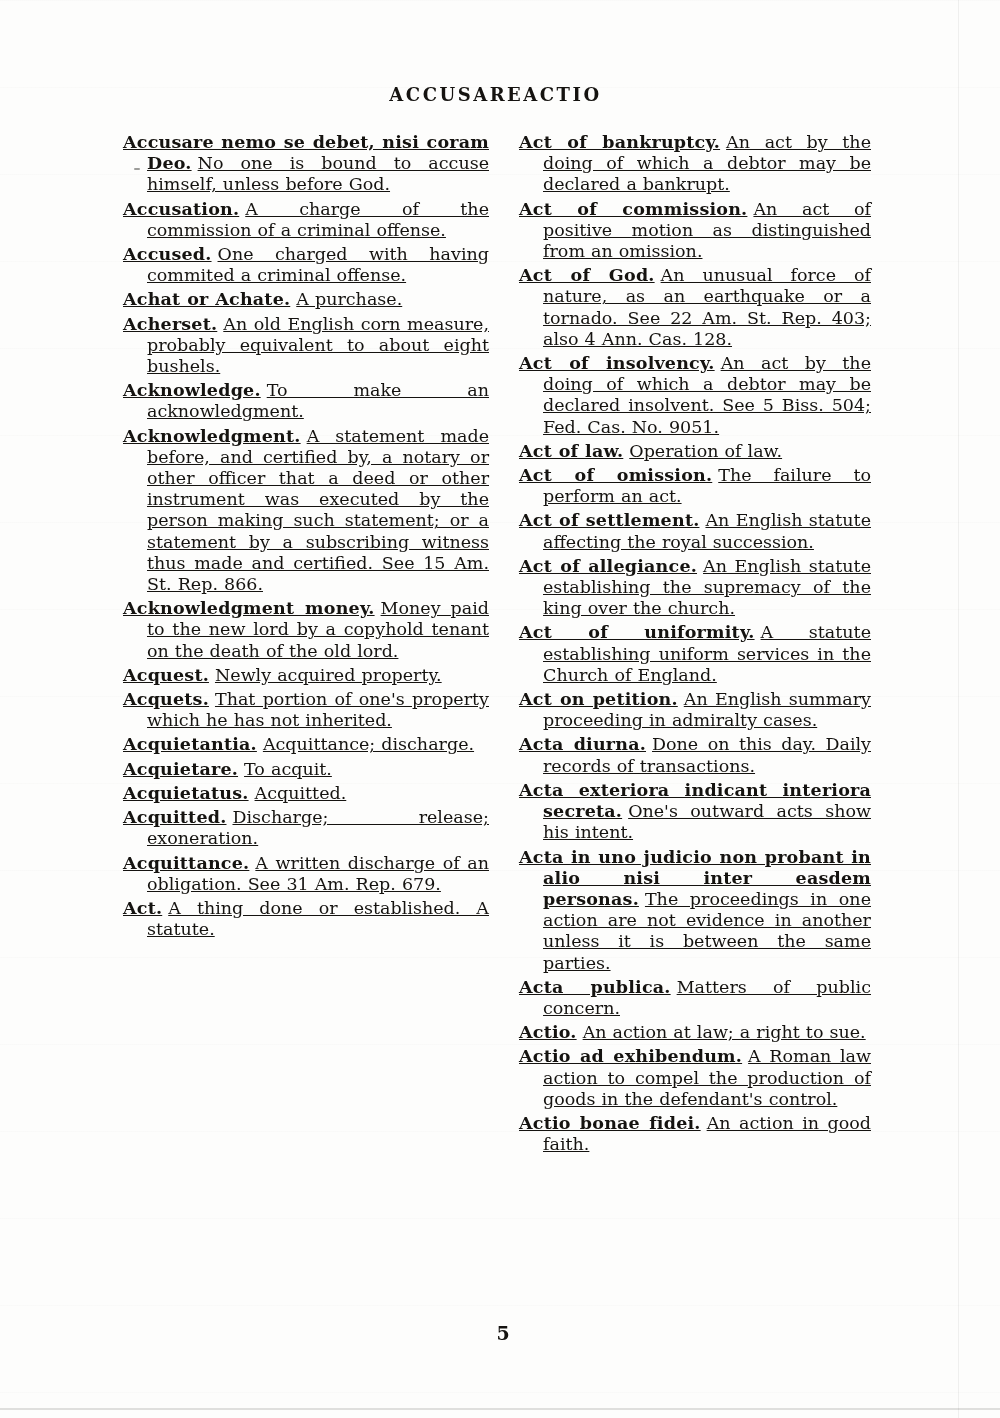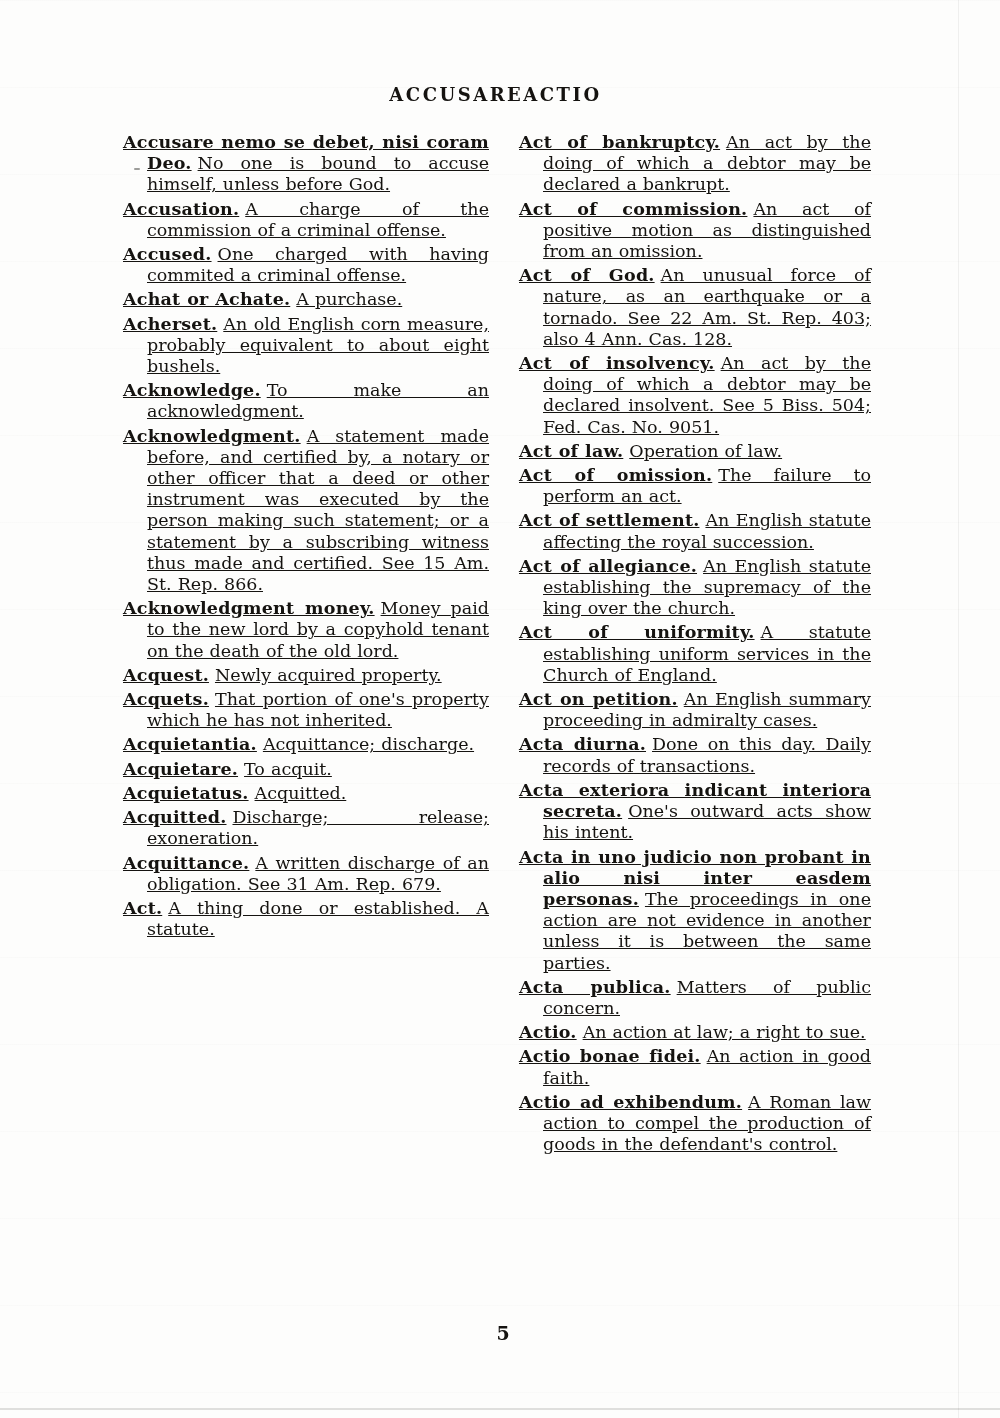--- a/index.html
+++ b/index.html
@@ -135,22 +135,22 @@
         <p class="entry"><span class="term">Act of omission.</span><span class="def">The failure to perform an act.</span></p>
         <p class="entry"><span class="term">Act of settlement.</span><span class="def">An English statute affecting the royal succession.</span></p>
         <p class="entry"><span class="term">Act of allegiance.</span><span class="def">An English statute establishing the supremacy of the king over the church.</span></p>
         <p class="entry"><span class="term">Act of uniformity.</span><span class="def">A statute establishing uniform services in the Church of England.</span></p>
         <p class="entry"><span class="term">Act on petition.</span><span class="def">An English summary proceeding in admiralty cases.</span></p>
         <p class="entry"><span class="term">Acta diurna.</span><span class="def">Done on this day. Daily records of transactions.</span></p>
         <p class="entry"><span class="term">Acta exteriora indicant interiora secreta.</span><span class="def">One's outward acts show his intent.</span></p>
         <p class="entry"><span class="term">Acta in uno judicio non probant in alio nisi inter easdem personas.</span><span class="def">The proceedings in one action are not evidence in another unless it is between the same parties.</span></p>
         <p class="entry"><span class="term">Acta publica.</span><span class="def">Matters of public concern.</span></p>
         <p class="entry"><span class="term">Actio.</span><span class="def">An action at law; a right to sue.</span></p>
+        <p class="entry"><span class="term">Actio ad exhibendum.</span><span class="def">A Roman law action to compel the production of goods in the defendant's control.</span></p>
         <p class="entry"><span class="term">Actio bonae fidei.</span><span class="def">An action in good faith.</span></p>
-        <p class="entry"><span class="term">Actio ad exhibendum.</span><span class="def">A Roman law action to compel the production of goods in the defendant's control.</span></p>
       </div>
   </div>
 
   <div class="page-number">5</div>
 
   <div class="artifact-vline"></div>
   <div class="artifact-hline-bottom"></div>
 
 </div>
 

